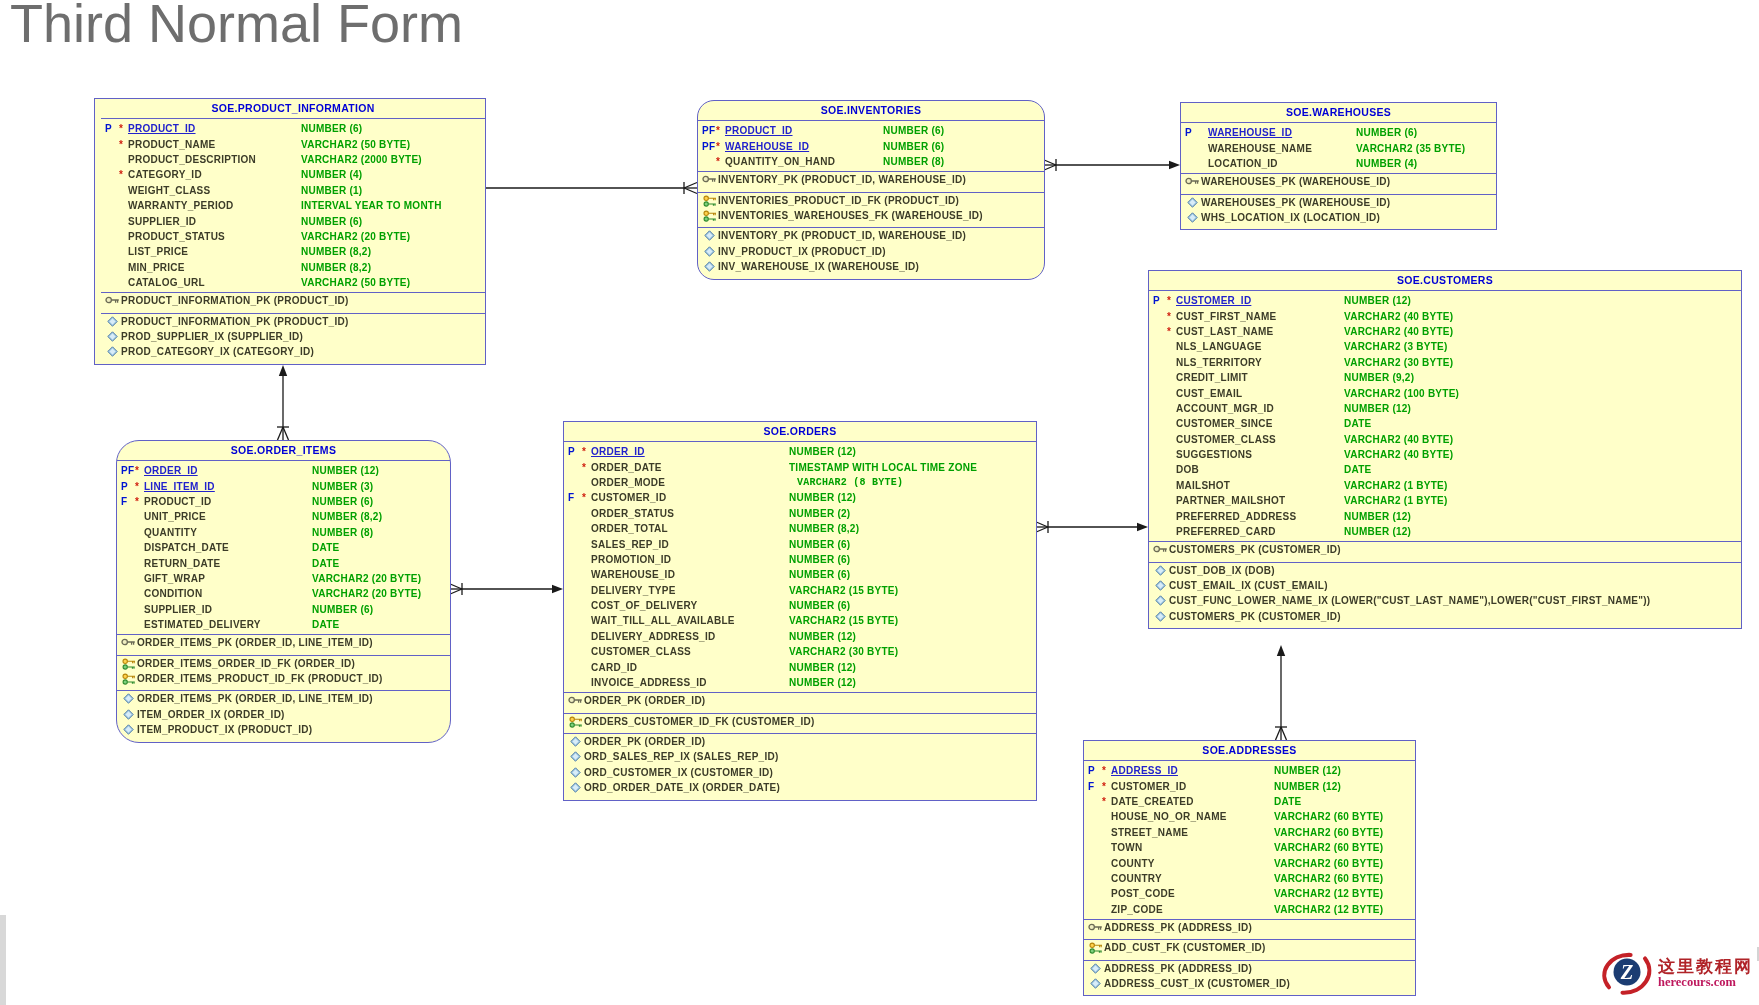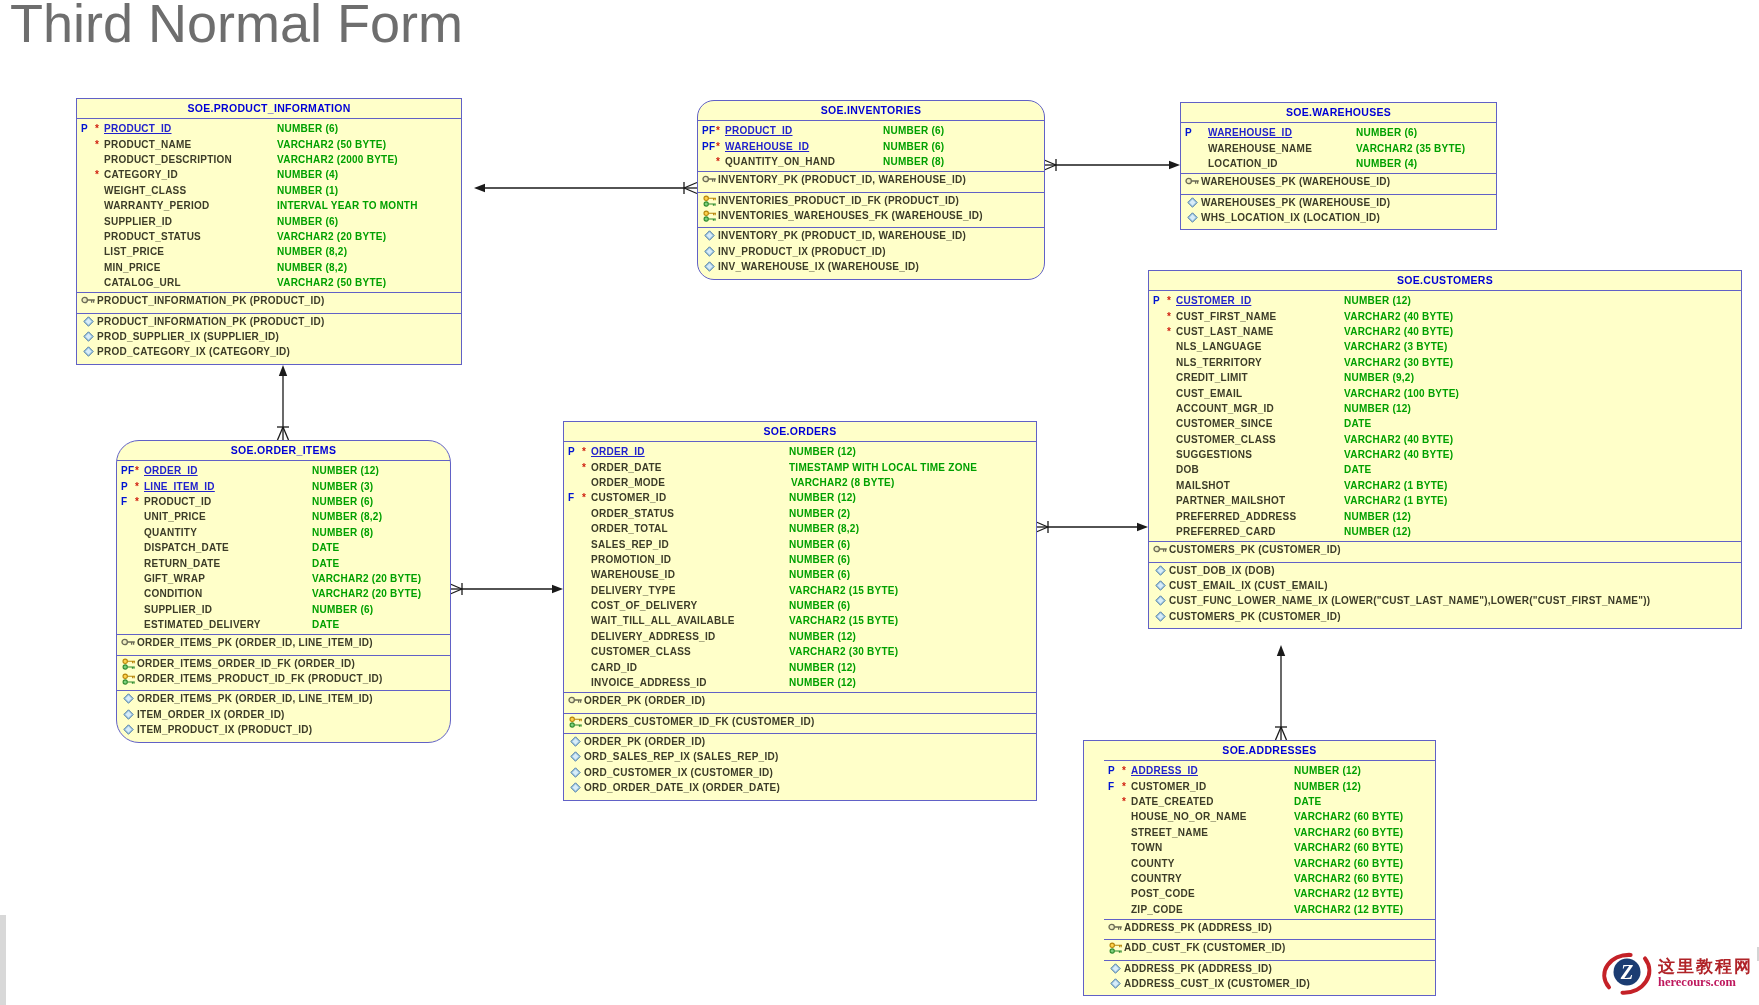--- a/index.html
+++ b/index.html
@@ -81,21 +81,21 @@
       <g>
         <line x1="1281" y1="727" x2="1281" y2="655" stroke="#1a1a1a" stroke-width="1.3"></line>
         <line x1="1281" y1="727" x2="1286.5" y2="740" stroke="#1a1a1a" stroke-width="1.3"></line>
         <line x1="1281" y1="727" x2="1281" y2="740" stroke="#1a1a1a" stroke-width="1.3"></line>
         <line x1="1281" y1="727" x2="1275.5" y2="740" stroke="#1a1a1a" stroke-width="1.3"></line>
         <line x1="1287" y1="727" x2="1275" y2="727" stroke="#1a1a1a" stroke-width="1.3"></line>
         <polygon fill="#1a1a1a" points="1281,645 1285.2,656 1276.8,656"></polygon>
       </g>
     </svg>
   <div id="entities">
-      <div class="entity" style="left: 76px; top: 98px; width: 384px;">
+      <div class="entity" style="left: 94px; top: 98px; width: 384px; padding-left: 6px;">
     <div class="entity-title">SOE.PRODUCT_INFORMATION</div>
     <div class="section columns-section">
           <div class="col-row">
     <span class="flag">P</span>
     <span class="req">*</span>
     <span class="cname pk">PRODUCT_ID</span>
     <span class="ctype" style="left: 200px;">NUMBER (6)</span>
   </div>
           <div class="col-row">
     <span class="flag"></span>
@@ -656,21 +656,21 @@
           <div class="col-row">
     <span class="flag"></span>
     <span class="req">*</span>
     <span class="cname">ORDER_DATE</span>
     <span class="ctype" style="left: 225px;">TIMESTAMP WITH LOCAL TIME ZONE</span>
   </div>
           <div class="col-row">
     <span class="flag"></span>
     <span class="req"></span>
     <span class="cname">ORDER_MODE</span>
-    <span class="ctype" style="left: 227px;">VARCHAR2 (8 BYTE)</span>
+    <span class="ctype" style="left: 233px; font-family: Liberation Mono, monospace;">VARCHAR2 (8 BYTE)</span>
   </div>
           <div class="col-row">
     <span class="flag">F</span>
     <span class="req">*</span>
     <span class="cname">CUSTOMER_ID</span>
     <span class="ctype" style="left: 225px;">NUMBER (12)</span>
   </div>
           <div class="col-row">
     <span class="flag"></span>
     <span class="req"></span>
@@ -804,21 +804,21 @@
     <span class="item-icon">
               <svg width="11" height="11" viewBox="0 0 11 11">
                 <polygon points="5.5,0.8 10.2,5.5 5.5,10.2 0.8,5.5" fill="#a8cfe8" stroke="#4f7ba6" stroke-width="1"></polygon>
                 <polygon points="5.5,2.6 8.4,5.5 5.5,8.4 2.6,5.5" fill="#d8ecf8"></polygon>
               </svg>
             </span>
     <span class="item-text">ORD_ORDER_DATE_IX (ORDER_DATE)</span>
   </div>
         </div>
   </div>
-      <div class="entity" style="left: 1083px; top: 740px; width: 331px; padding-left: 20px;">
+      <div class="entity" style="left: 1083px; top: 740px; width: 331px;">
     <div class="entity-title">SOE.ADDRESSES</div>
     <div class="section columns-section">
           <div class="col-row">
     <span class="flag">P</span>
     <span class="req">*</span>
     <span class="cname pk">ADDRESS_ID</span>
     <span class="ctype" style="left: 190px;">NUMBER (12)</span>
   </div>
           <div class="col-row">
     <span class="flag">F</span>

